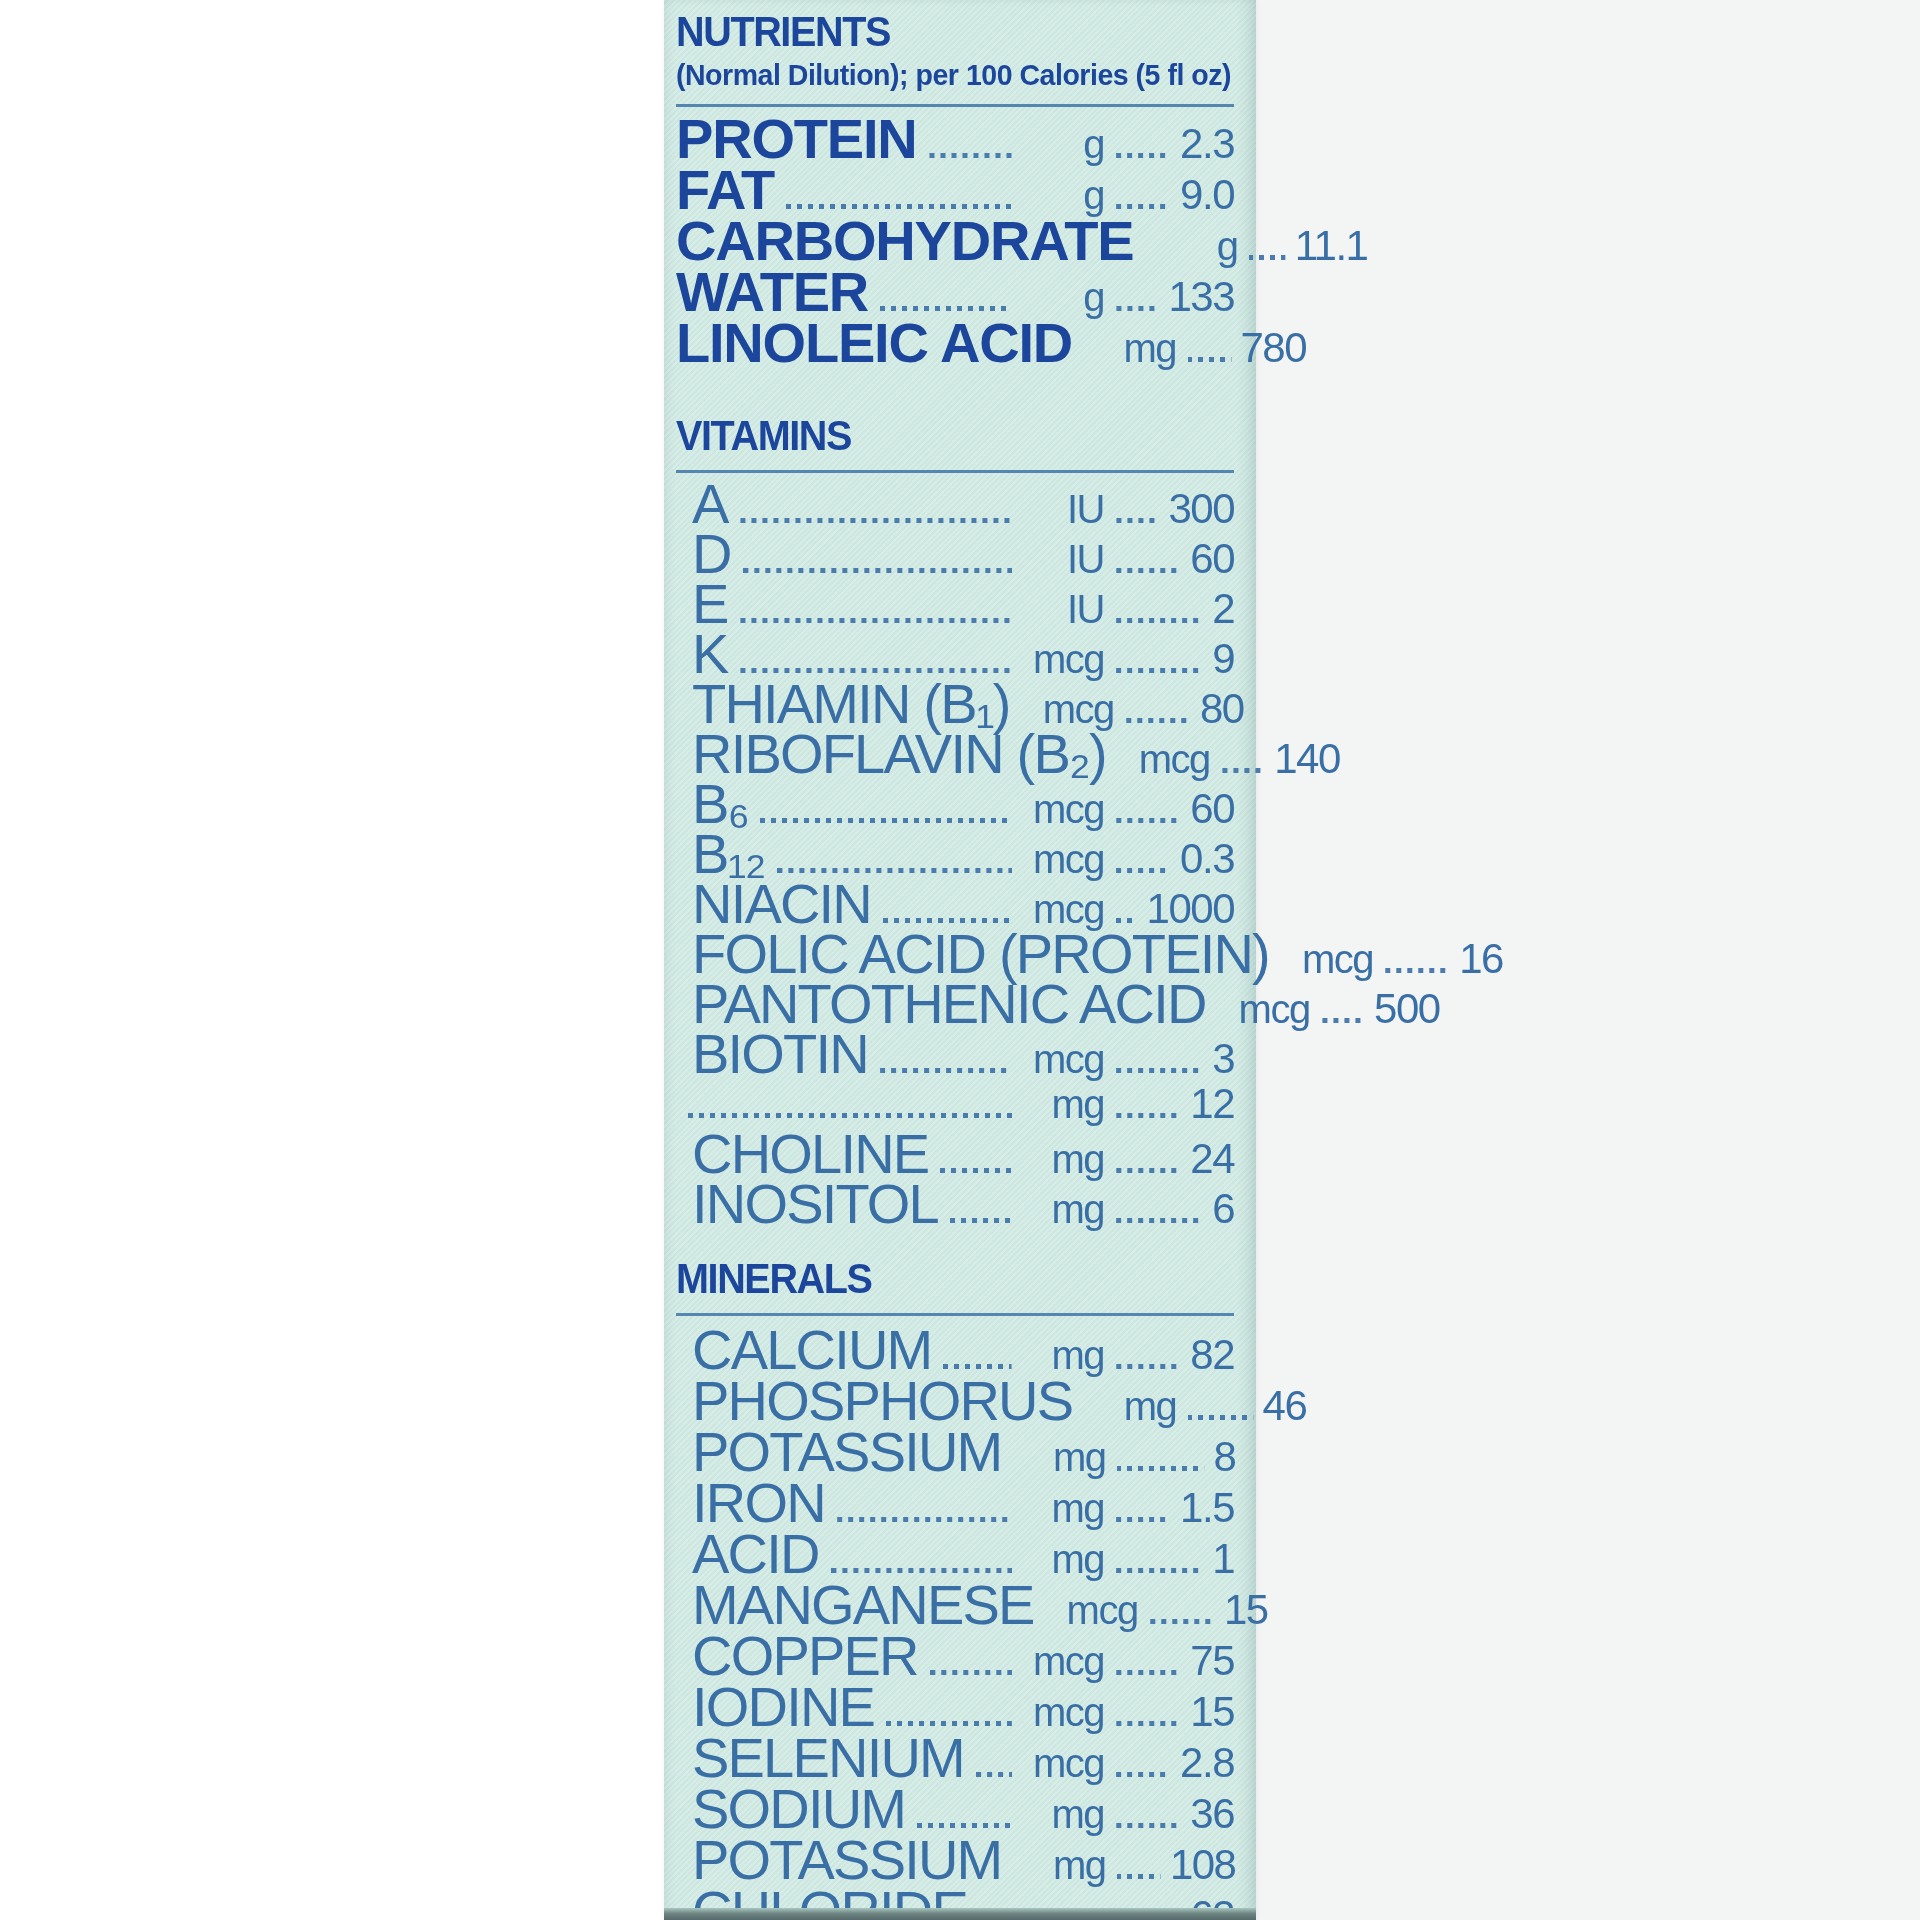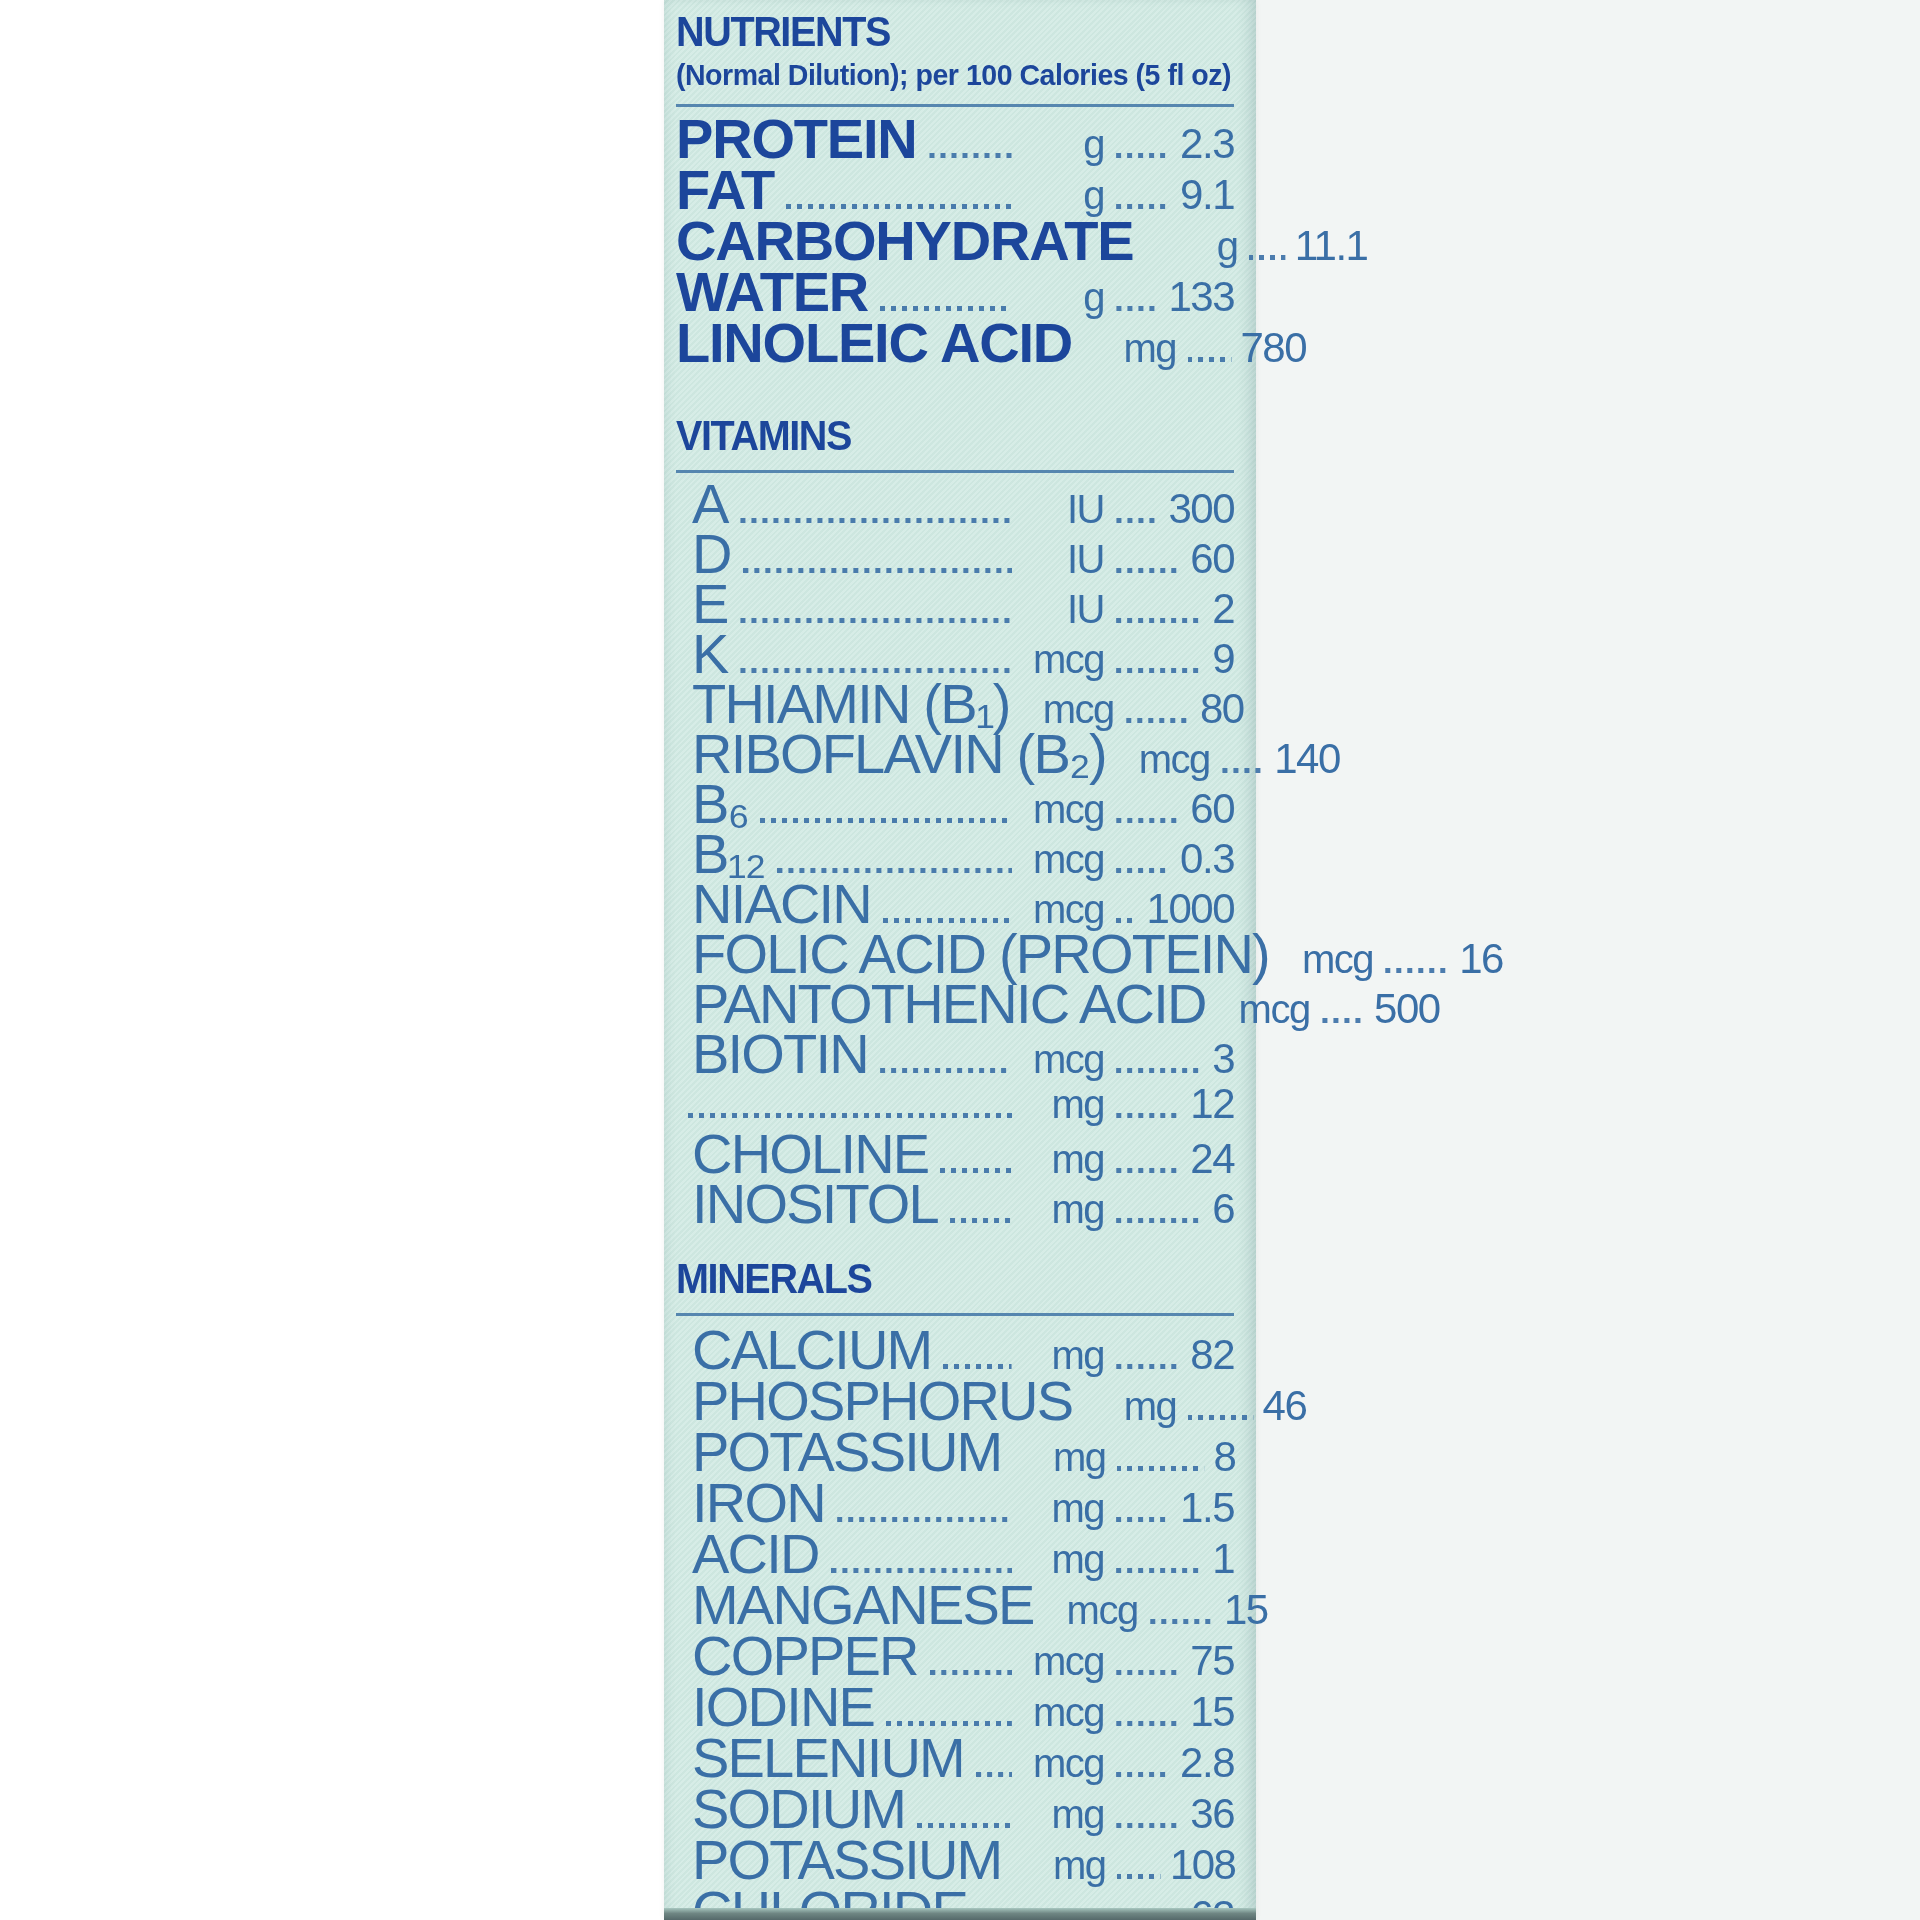--- a/index.html
+++ b/index.html
@@ -156,21 +156,21 @@
                 <span class="lead2"></span>
                 <span class="val">2.3</span>
               </span>
             </div>
             <div class="row">
               <span class="lbl">FAT</span>
               <span class="lead"></span>
               <span class="unit">g</span>
               <span class="tail">
                 <span class="lead2"></span>
-                <span class="val">9.1</span>
+                <span class="val">9.0</span>
               </span>
             </div>
             <div class="row">
               <span class="lbl">CARBOHYDRATE</span>
               <span class="lead"></span>
               <span class="unit">g</span>
               <span class="tail">
                 <span class="lead2"></span>
                 <span class="val">11.1</span>
               </span>

